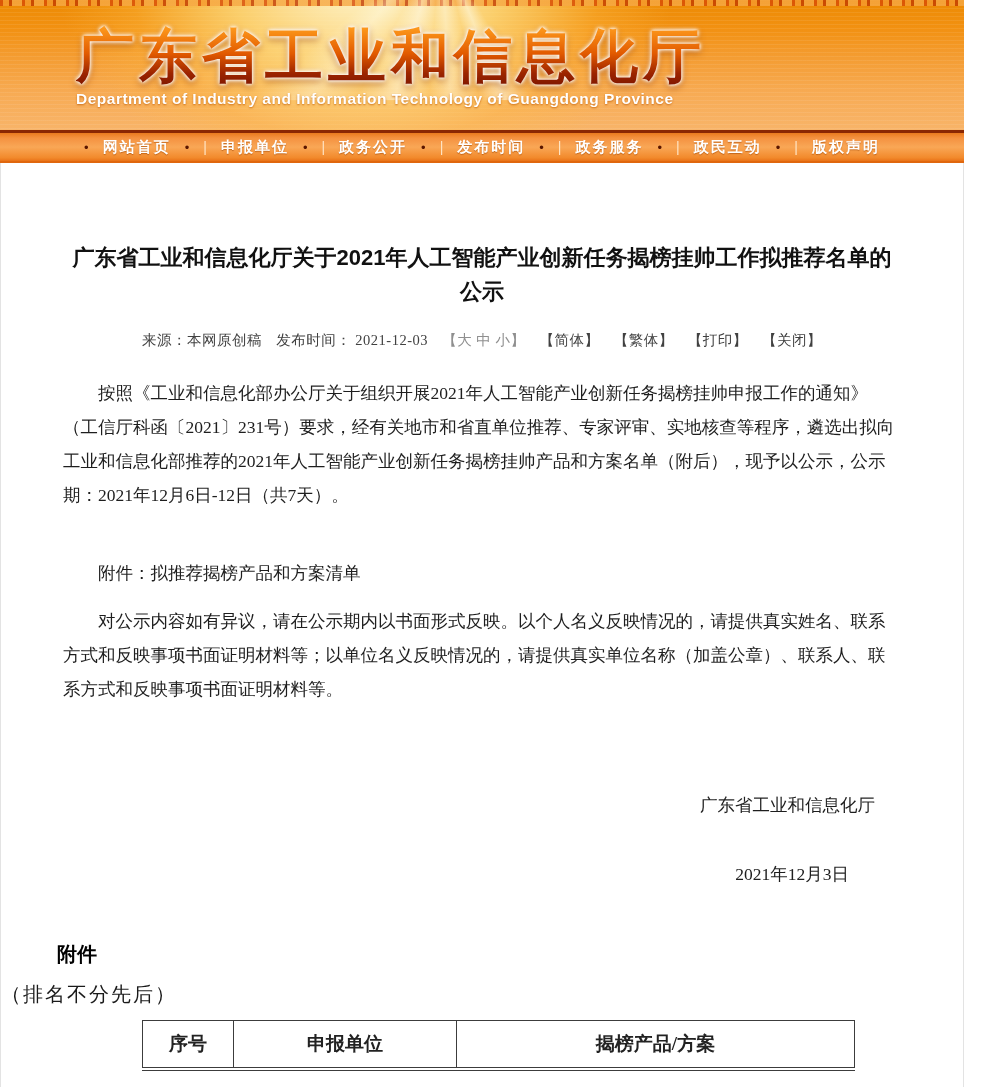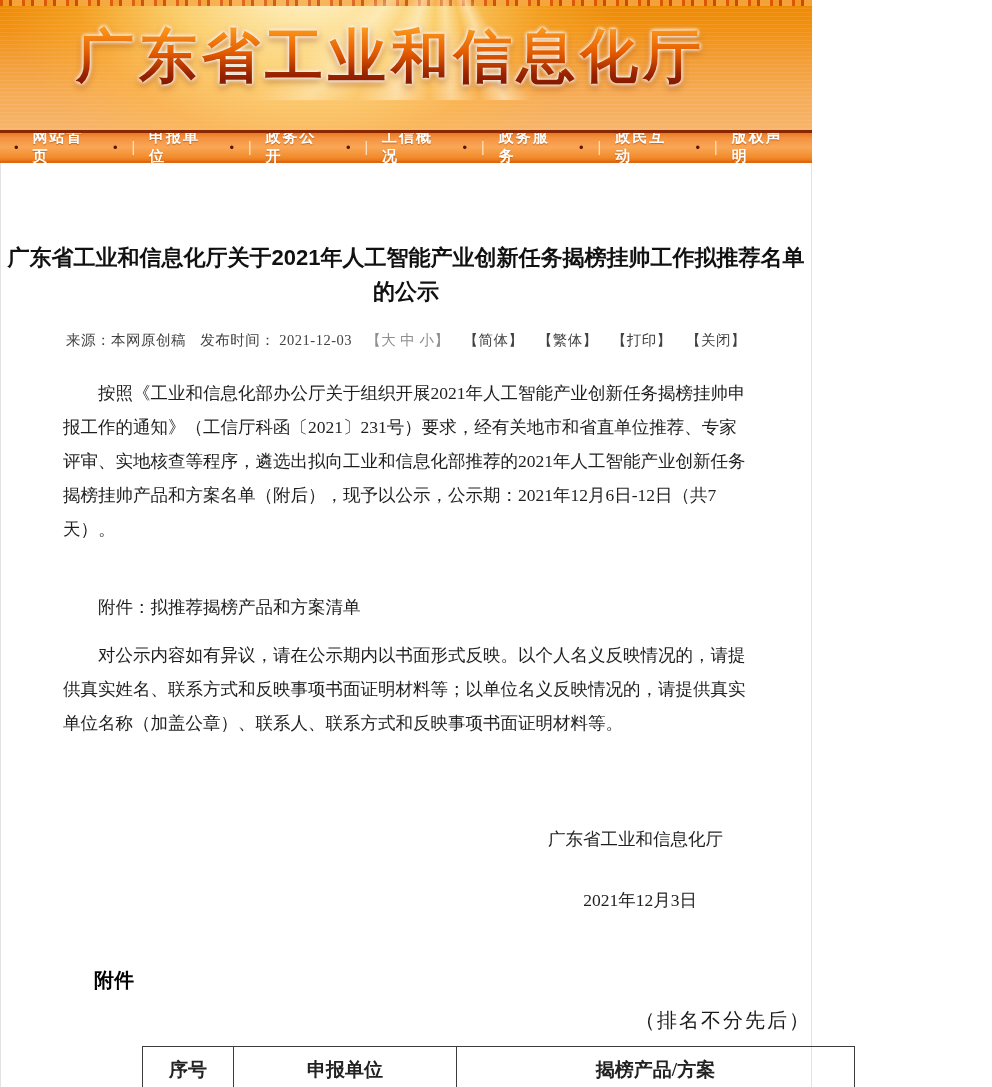--- a/index.html
+++ b/index.html
@@ -1,21 +1,21 @@
 <!DOCTYPE html>
 <html><head>
 <meta charset="utf-8">
 <style>
   * { margin: 0; padding: 0; box-sizing: border-box; }
   html, body { background: #ffffff; }
   body {
     width: 992px; height: 1087px; overflow: hidden;
     font-family: "Liberation Sans", sans-serif;
   }
-  .page { width: 812px; height: 1087px; position: relative; background: #fff; }
+  .page { width: 964px; height: 1087px; position: relative; background: #fff; }
 
   
   .banner {
     position: relative; height: 133px; overflow: hidden;
     background:
       radial-gradient(ellipse 430px 300px at 38% -18%, rgba(255,252,222,.98) 0%, rgba(255,228,140,.75) 32%, rgba(255,190,70,.35) 55%, rgba(255,170,40,0) 72%),
       repeating-linear-gradient(180deg, rgba(255,255,255,.08) 0 1px, rgba(255,255,255,0) 1px 4px),
       linear-gradient(180deg, #ec8a02 0%, #f29112 22%, #f49d33 45%, #f7ab54 72%, #f8b469 100%);
     border-bottom: 3px solid #8a2703;
   }
@@ -85,71 +85,72 @@
 
   .body-text {
     font-family: "Liberation Serif", serif; color: #1e1e1e;
     font-size: 17.5px; line-height: 34px;
   }
   .para { margin: 0 62px; text-indent: 2em; }
   .para-1 { margin-top: 26px; }
   .para-2 { margin-top: 14px; }
   .attach-line { margin: 44px 62px 0; text-indent: 2em; cursor: pointer; }
   .signature { margin-top: 82px; padding-right: 88px; text-align: right; font-size: 17.5px; }
-  .sign-date { margin-top: 27px; padding-right: 114px; text-align: right; font-size: 17.5px; }
+  .sign-date { margin-top: 35px; padding-right: 114px; text-align: right; font-size: 17.5px; }
 
   
   .attachment { margin-top: 50px; }
   .attach-label {
-    margin-left: 93px; font-size: 20px; font-weight: bold; color: #000;
+    margin-left: 56px; font-size: 20px; font-weight: bold; color: #000;
     font-family: Liberation Sans, sans-serif;
   }
   .list-title {
     margin-top: 16px; text-align: center;
     font-family: "Liberation Serif", serif; font-weight: bold;
     font-size: 31px; letter-spacing: 2px; color: #000;
   }
   .list-subtitle {
-    margin-top: 13px; text-align: right;
+    margin-top: 13px; text-align: left;
     font-family: "Liberation Serif", serif; font-size: 20px; color: #1a1a1a; letter-spacing: 2px;
   }
   .roster { margin: 12px 0 0 141px; border-collapse: collapse; table-layout: fixed; width: 712px; }
   .roster th, .roster td {
     border: 1px solid #3c3c3c; font-family: "Liberation Serif", serif; color: #222;
     text-align: center; vertical-align: middle; padding: 2px 10px;
   }
   .roster th { height: 48px; font-size: 19px; font-weight: bold; border-bottom: 4px double #3c3c3c; }
   .col-no { width: 91px; }
   .col-company { width: 223px; }
   .col-product { width: 398px; }
 </style>
 </head>
 <body>
 
 <div class="page">
 
   <header class="banner">
     <div class="banner-text">
       <h1 class="site-title">广东省工业和信息化厅</h1>
+      <div class="site-subtitle">Department of Industry and Information Technology of Guangdong Province</div>
     </div>
   </header>
 
   <nav class="navbar">
     <div class="nav-group">
       <span class="nav-dot">•</span>
       <a class="nav-link">网站首页</a>
       <span class="nav-dot">•</span>
       <span class="nav-pipe">|</span>
       <a class="nav-link">申报单位</a>
       <span class="nav-dot">•</span>
       <span class="nav-pipe">|</span>
       <a class="nav-link">政务公开</a>
       <span class="nav-dot">•</span>
       <span class="nav-pipe">|</span>
-      <a class="nav-link">工信概况</a>
+      <a class="nav-link">发布时间</a>
       <span class="nav-dot">•</span>
       <span class="nav-pipe">|</span>
       <a class="nav-link">政务服务</a>
       <span class="nav-dot">•</span>
       <span class="nav-pipe">|</span>
       <a class="nav-link">政民互动</a>
       <span class="nav-dot">•</span>
       <span class="nav-pipe">|</span>
       <a class="nav-link">版权声明</a>
     </div>

